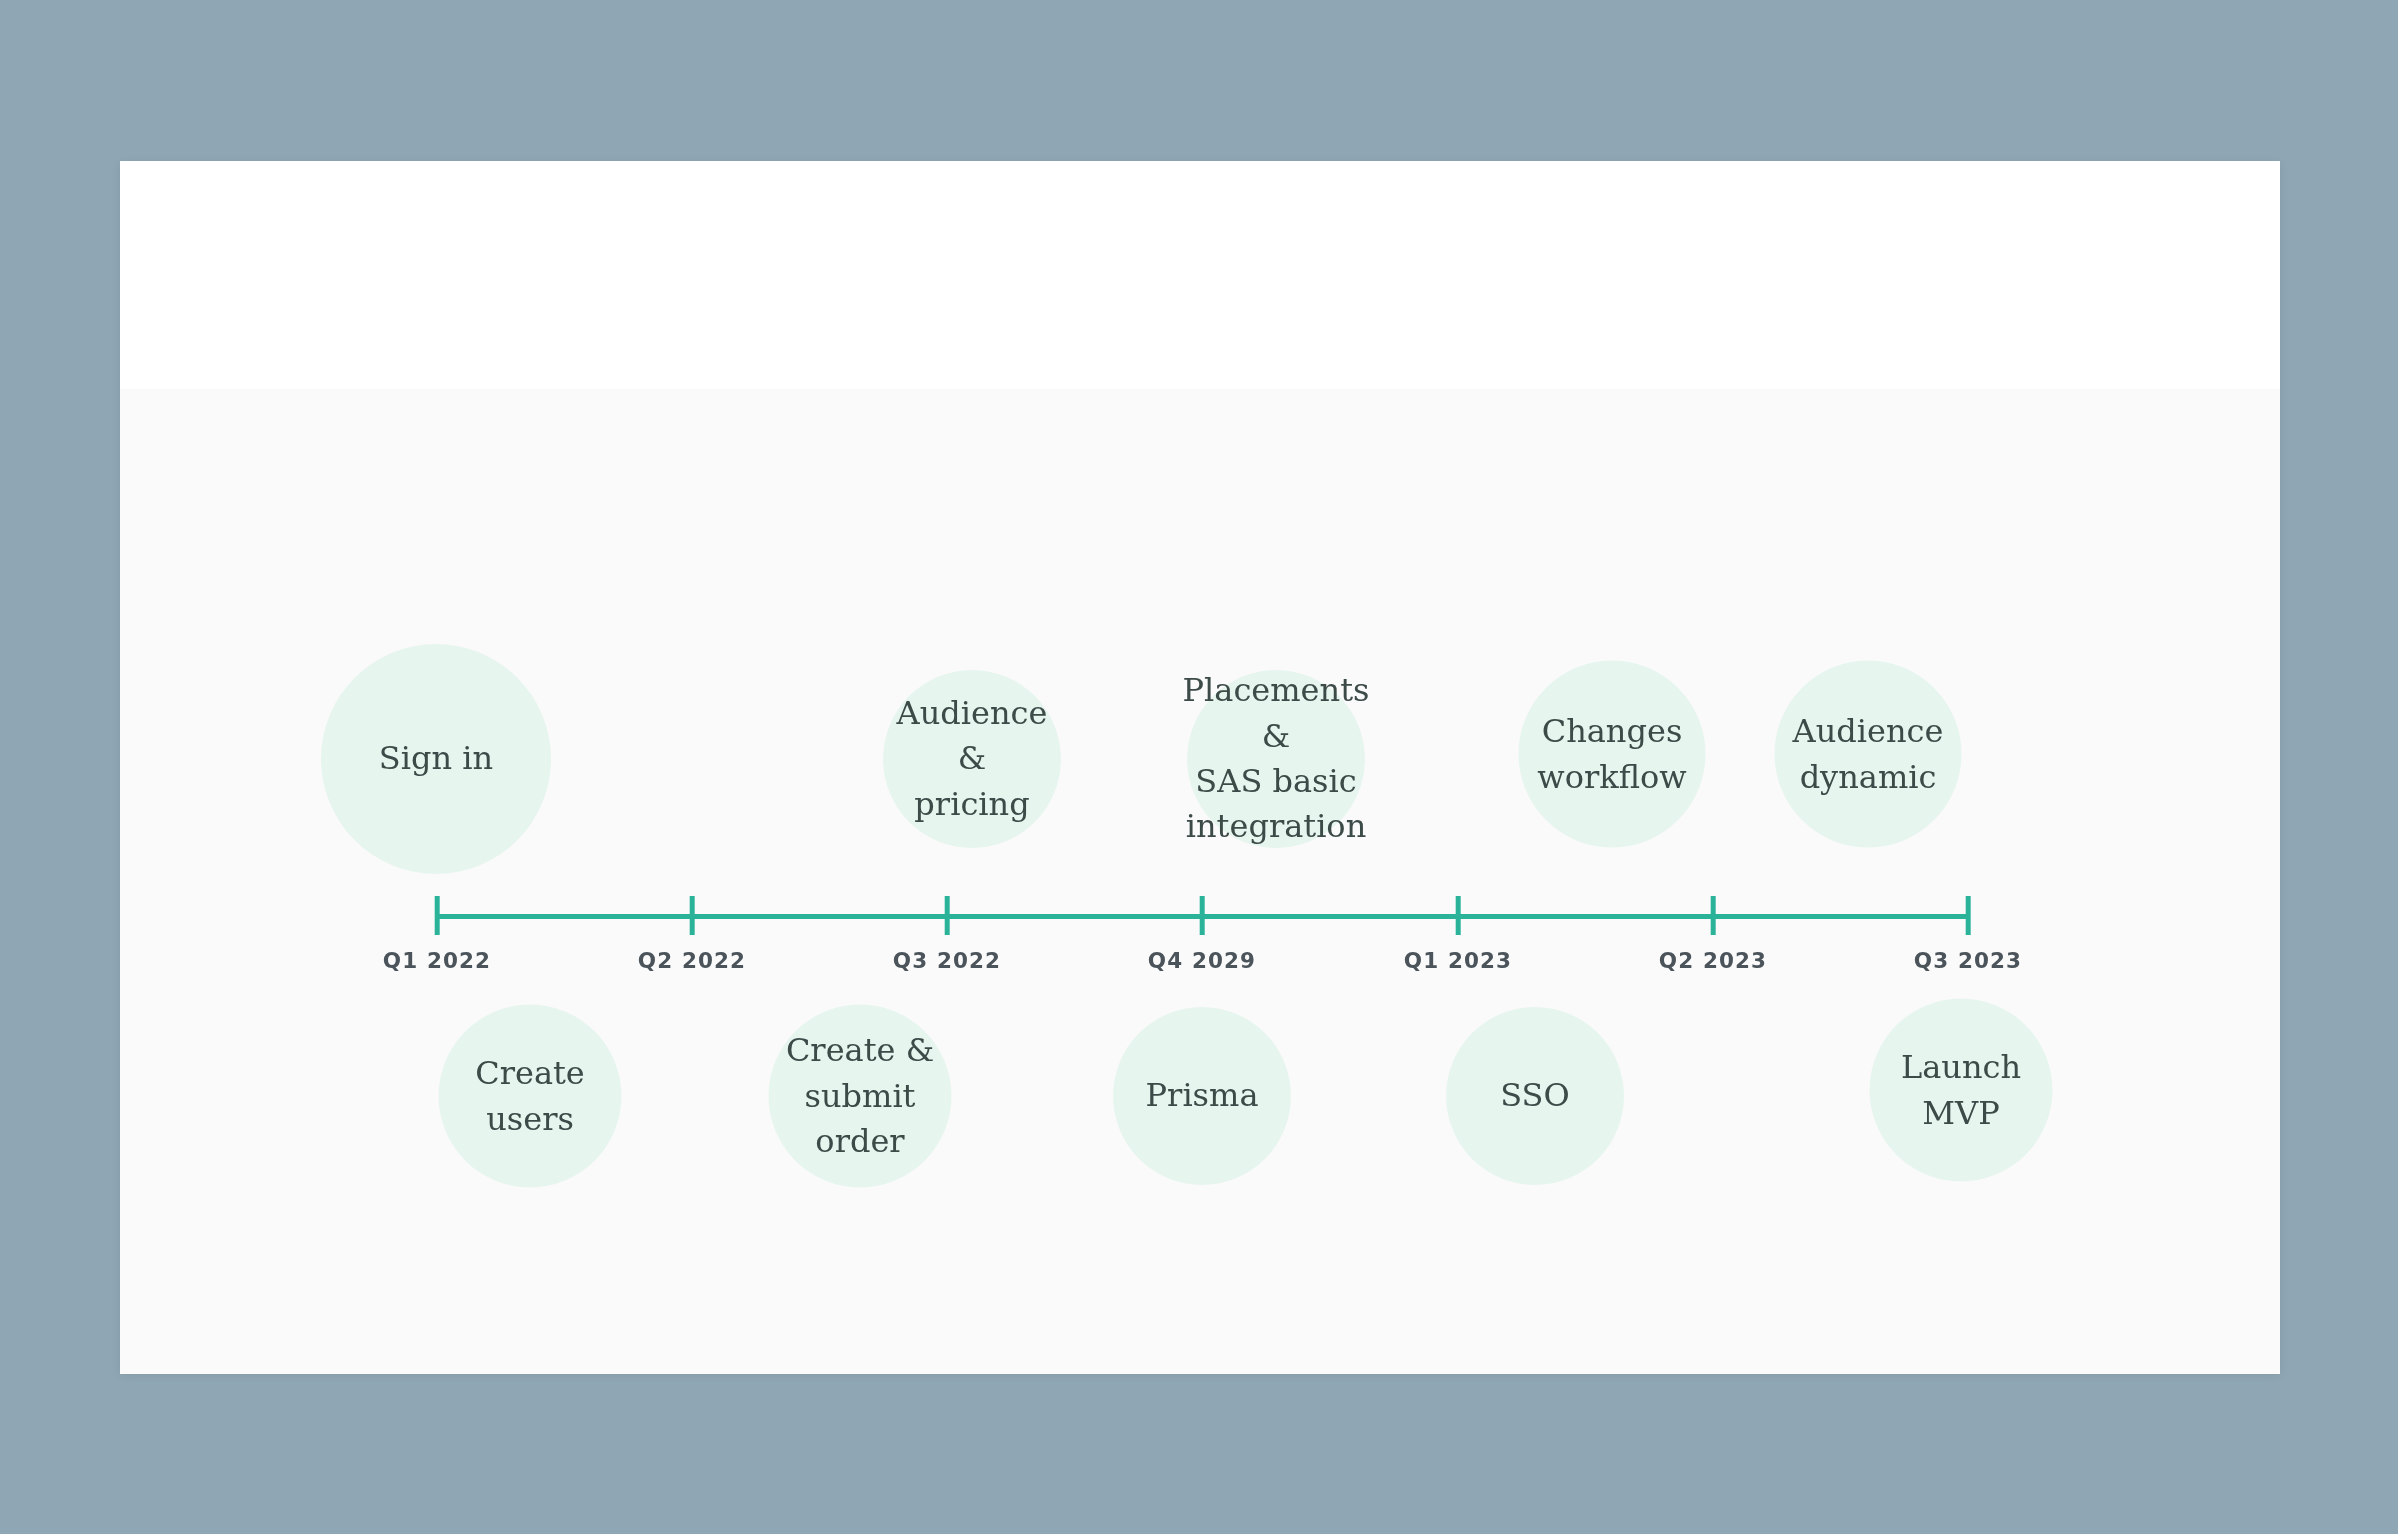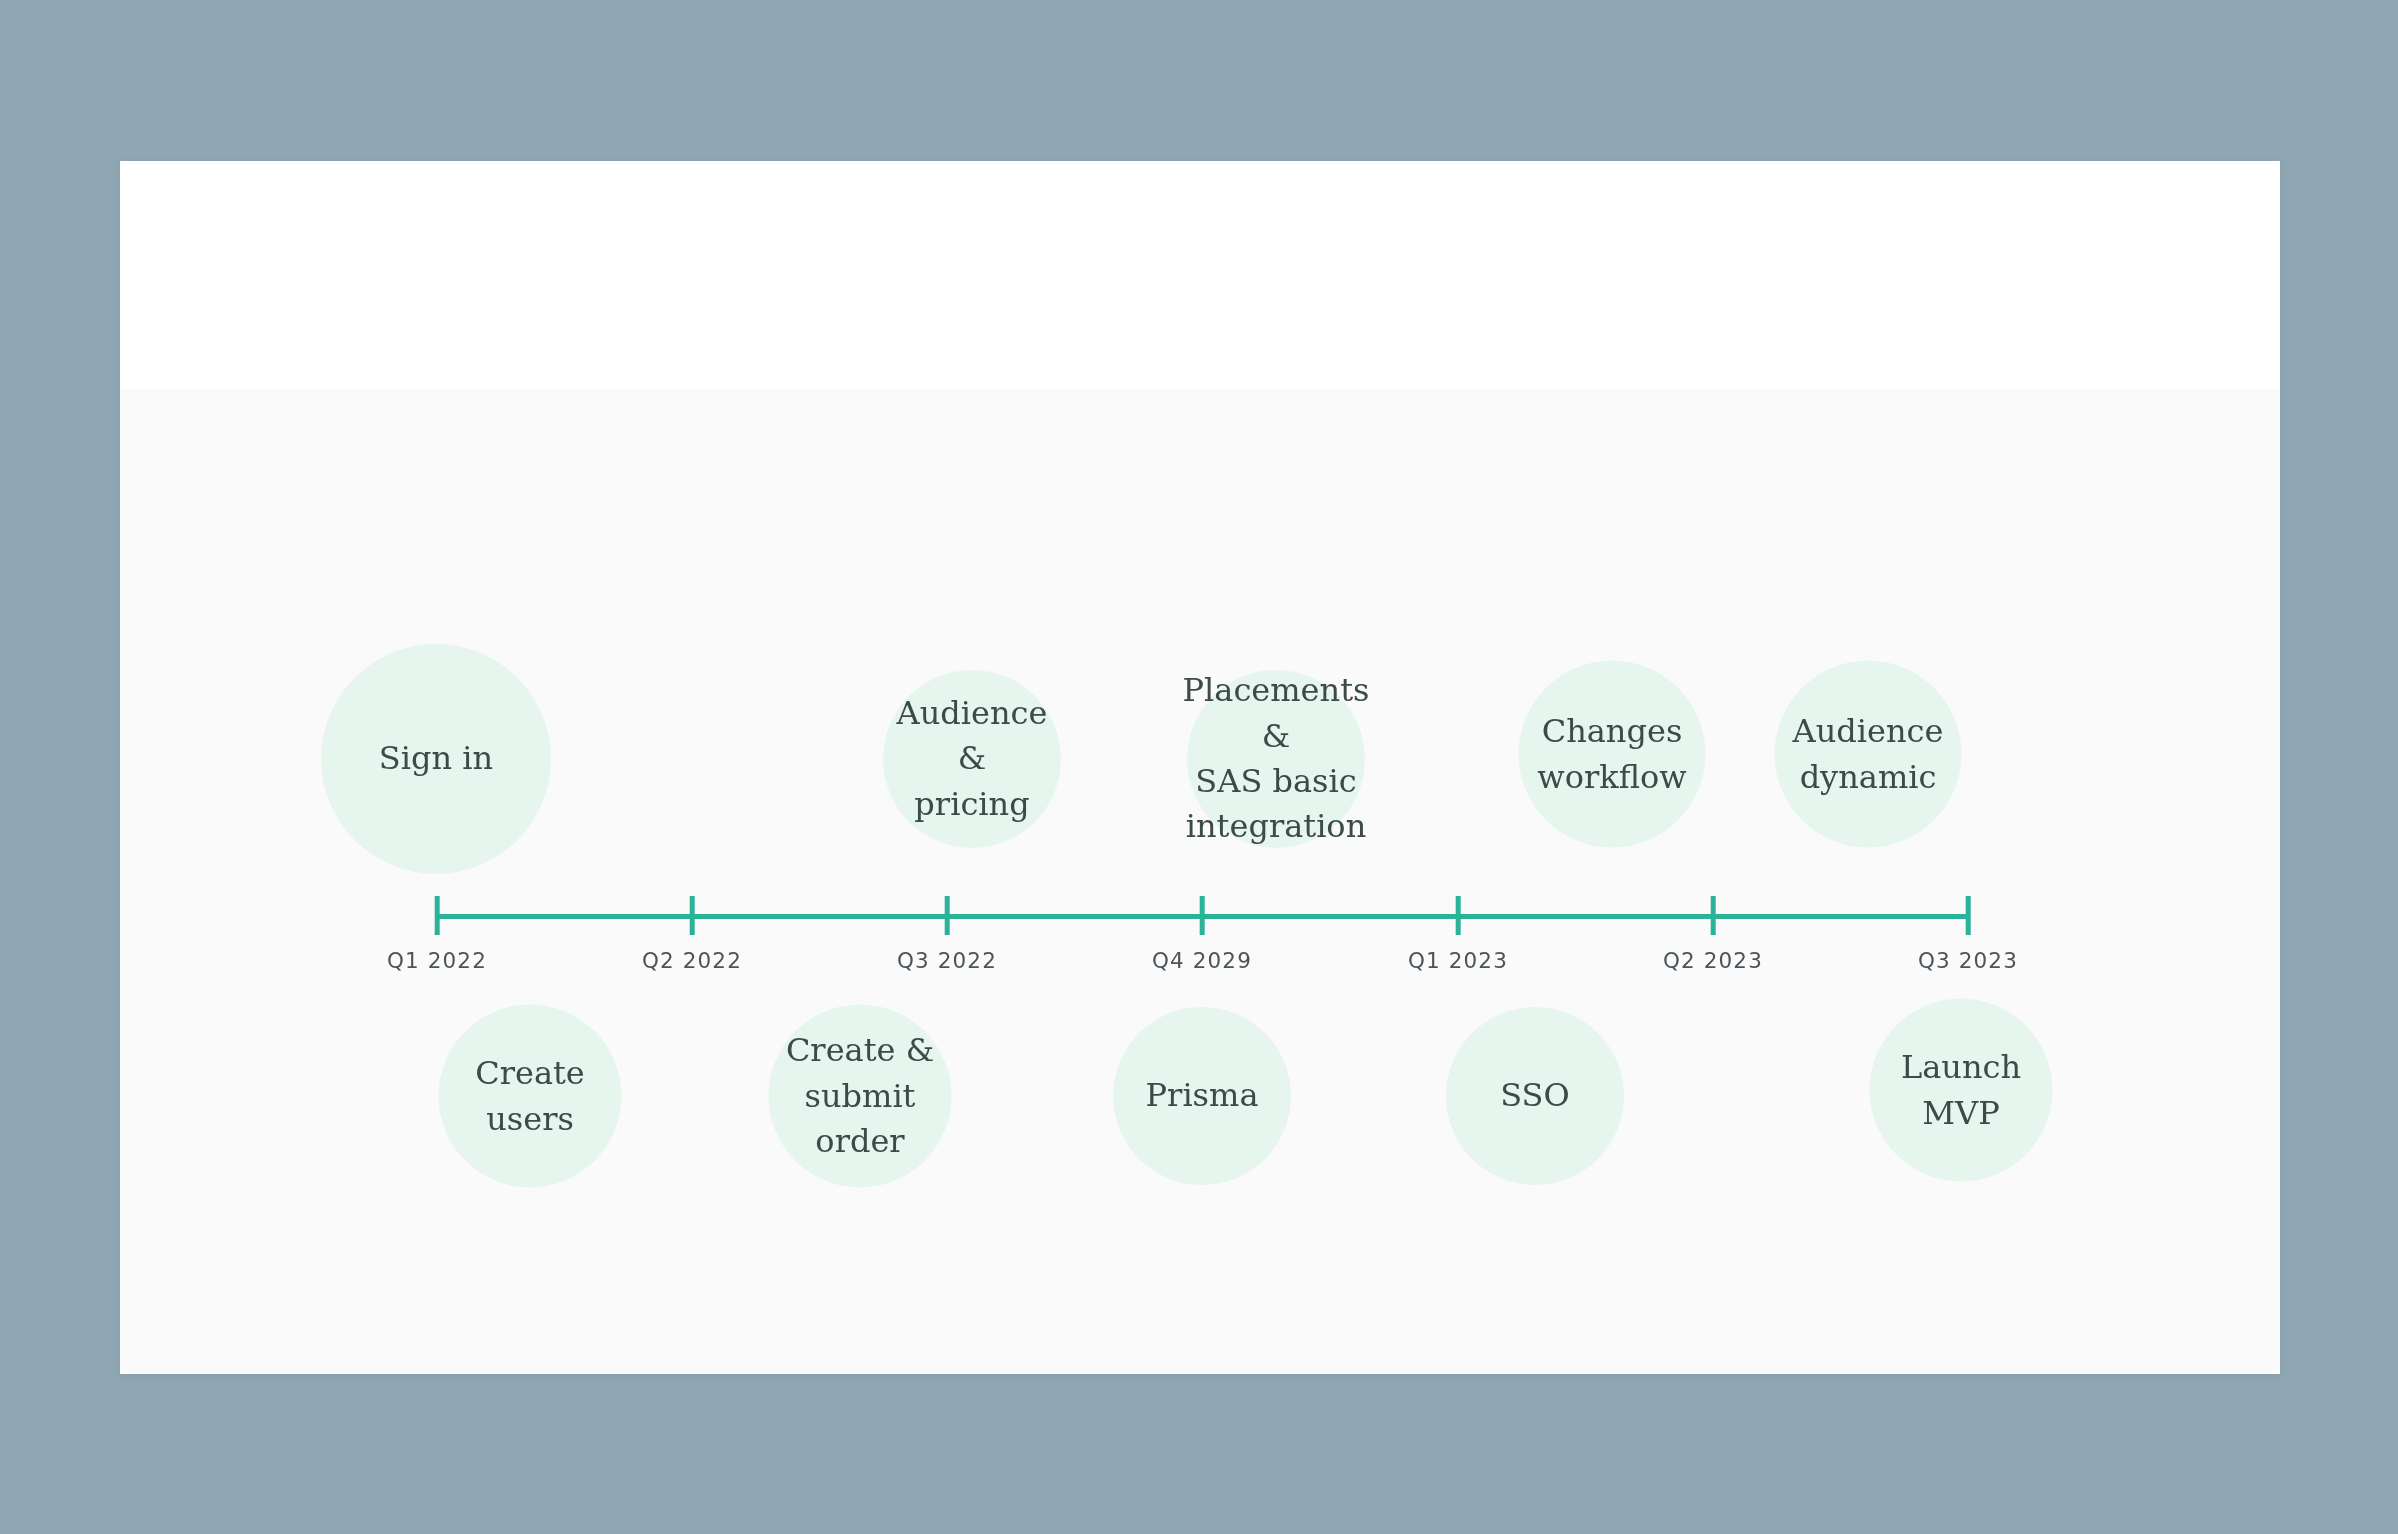--- a/index.html
+++ b/index.html
@@ -90,21 +90,21 @@
     height: 39px;
     background: #2bb39a;
     transform: translateX(-2.3px);
   }
 
   .timeline-tick-label {
     position: absolute;
     top: 559px;
     font-family: "DejaVu Sans", sans-serif;
     font-size: 21.5px;
-    font-weight: 400;
+    font-weight: 700;
     letter-spacing: 1.1px;
     color: #4a545a;
     white-space: nowrap;
     transform: translateX(-50%);
   }
 
   
   .milestone-bubble {
     position: absolute;
     border-radius: 50%;

